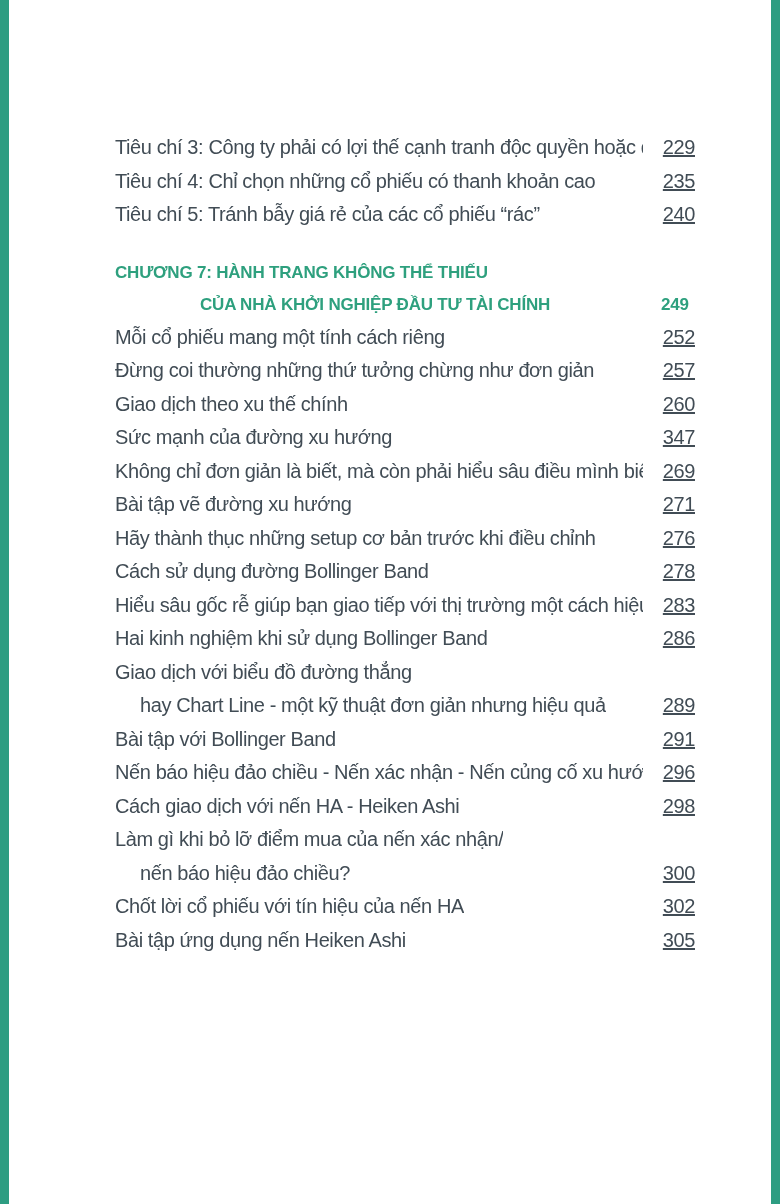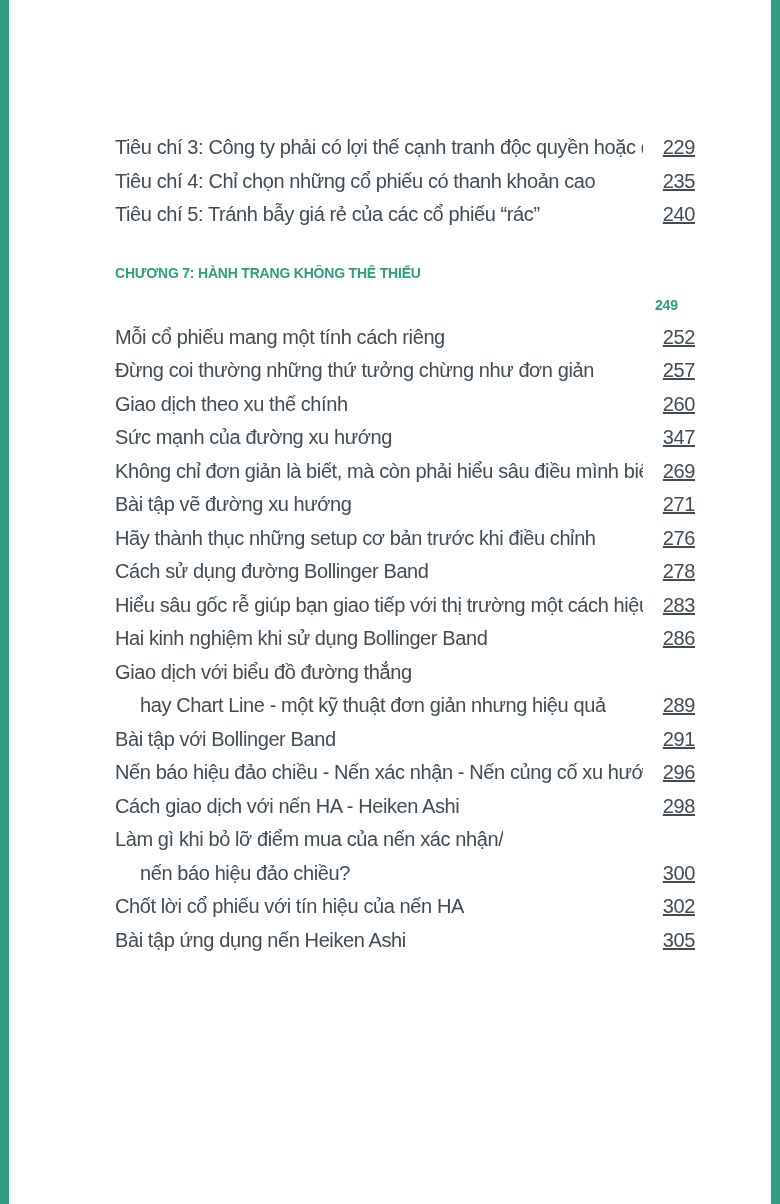--- a/index.html
+++ b/index.html
@@ -40,28 +40,28 @@
     margin-left:auto;
     padding-left:12px;
     text-align:right;
     min-width:40px;
     flex:0 0 auto;
     text-decoration:underline;
   }
   .section-gap{height:25px;}
   .chapter-row{
     display:flex;align-items:center;height:32px;
-    font-size:14px;font-weight:700;
+    font-size:17px;font-weight:700;
     color:var(--accent);
     letter-spacing:-0.2px;
     white-space:nowrap;
   }
   .chapter-line2{padding-left:85px;}
   .chapter-page{
-    margin-left:auto;padding-left:12px;text-align:left;min-width:40px;
+    margin-left:auto;padding-left:12px;text-align:center;min-width:40px;
     font-weight:700;color:var(--accent);
   }
 </style>
 </head>
 <body>
 
 <div class="edge-bar left"></div>
 <div class="edge-bar right"></div>
 
 <div class="toc">
@@ -83,20 +83,21 @@
   </div>
 </div>
 
   <div class="section-gap"></div>
 
   <div>
     <div class="chapter-row">
       <span class="toc-title">CHƯƠNG 7: HÀNH TRANG KHÔNG THỂ THIẾU</span>
     </div>
     <div class="chapter-row">
+      <span class="toc-title chapter-line2">CỦA NHÀ KHỞI NGHIỆP ĐẦU TƯ TÀI CHÍNH</span>
       <span class="chapter-page">249</span>
     </div>
   </div>
 
   <div>
   <div class="toc-row">
     <span class="toc-title">Mỗi cổ phiếu mang một tính cách riêng</span>
     <span class="toc-page">252</span>
   </div>
 

